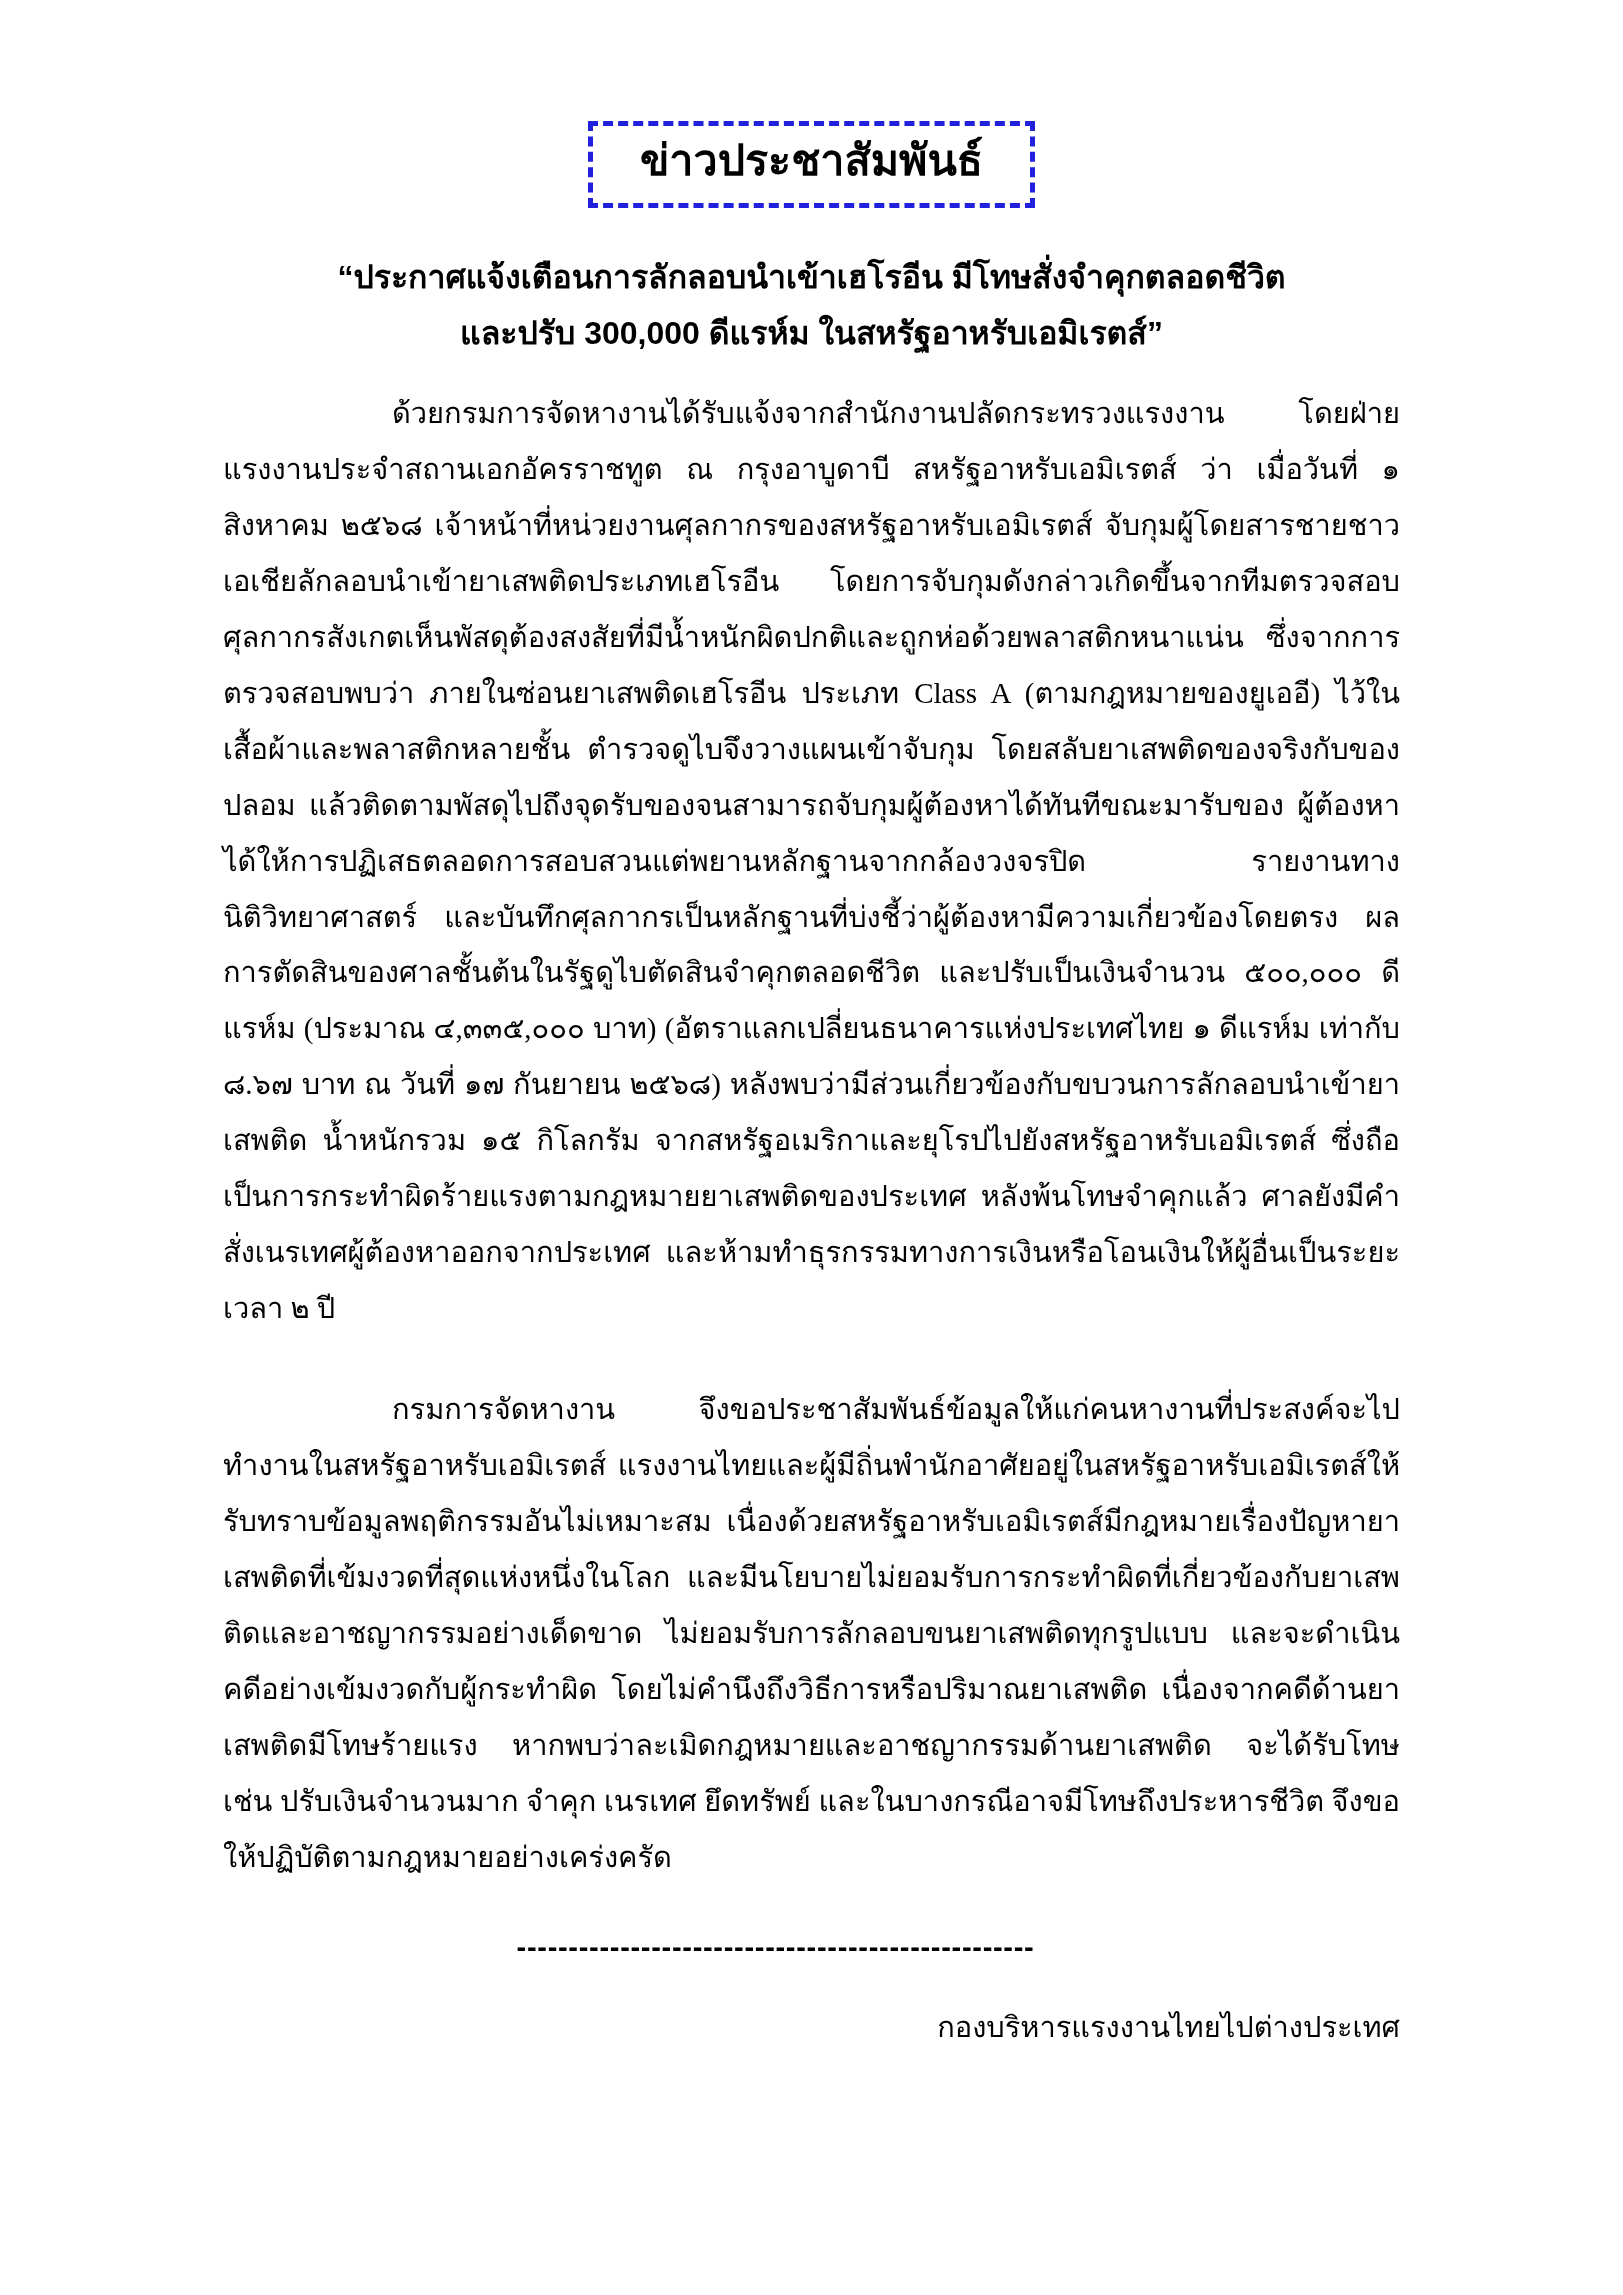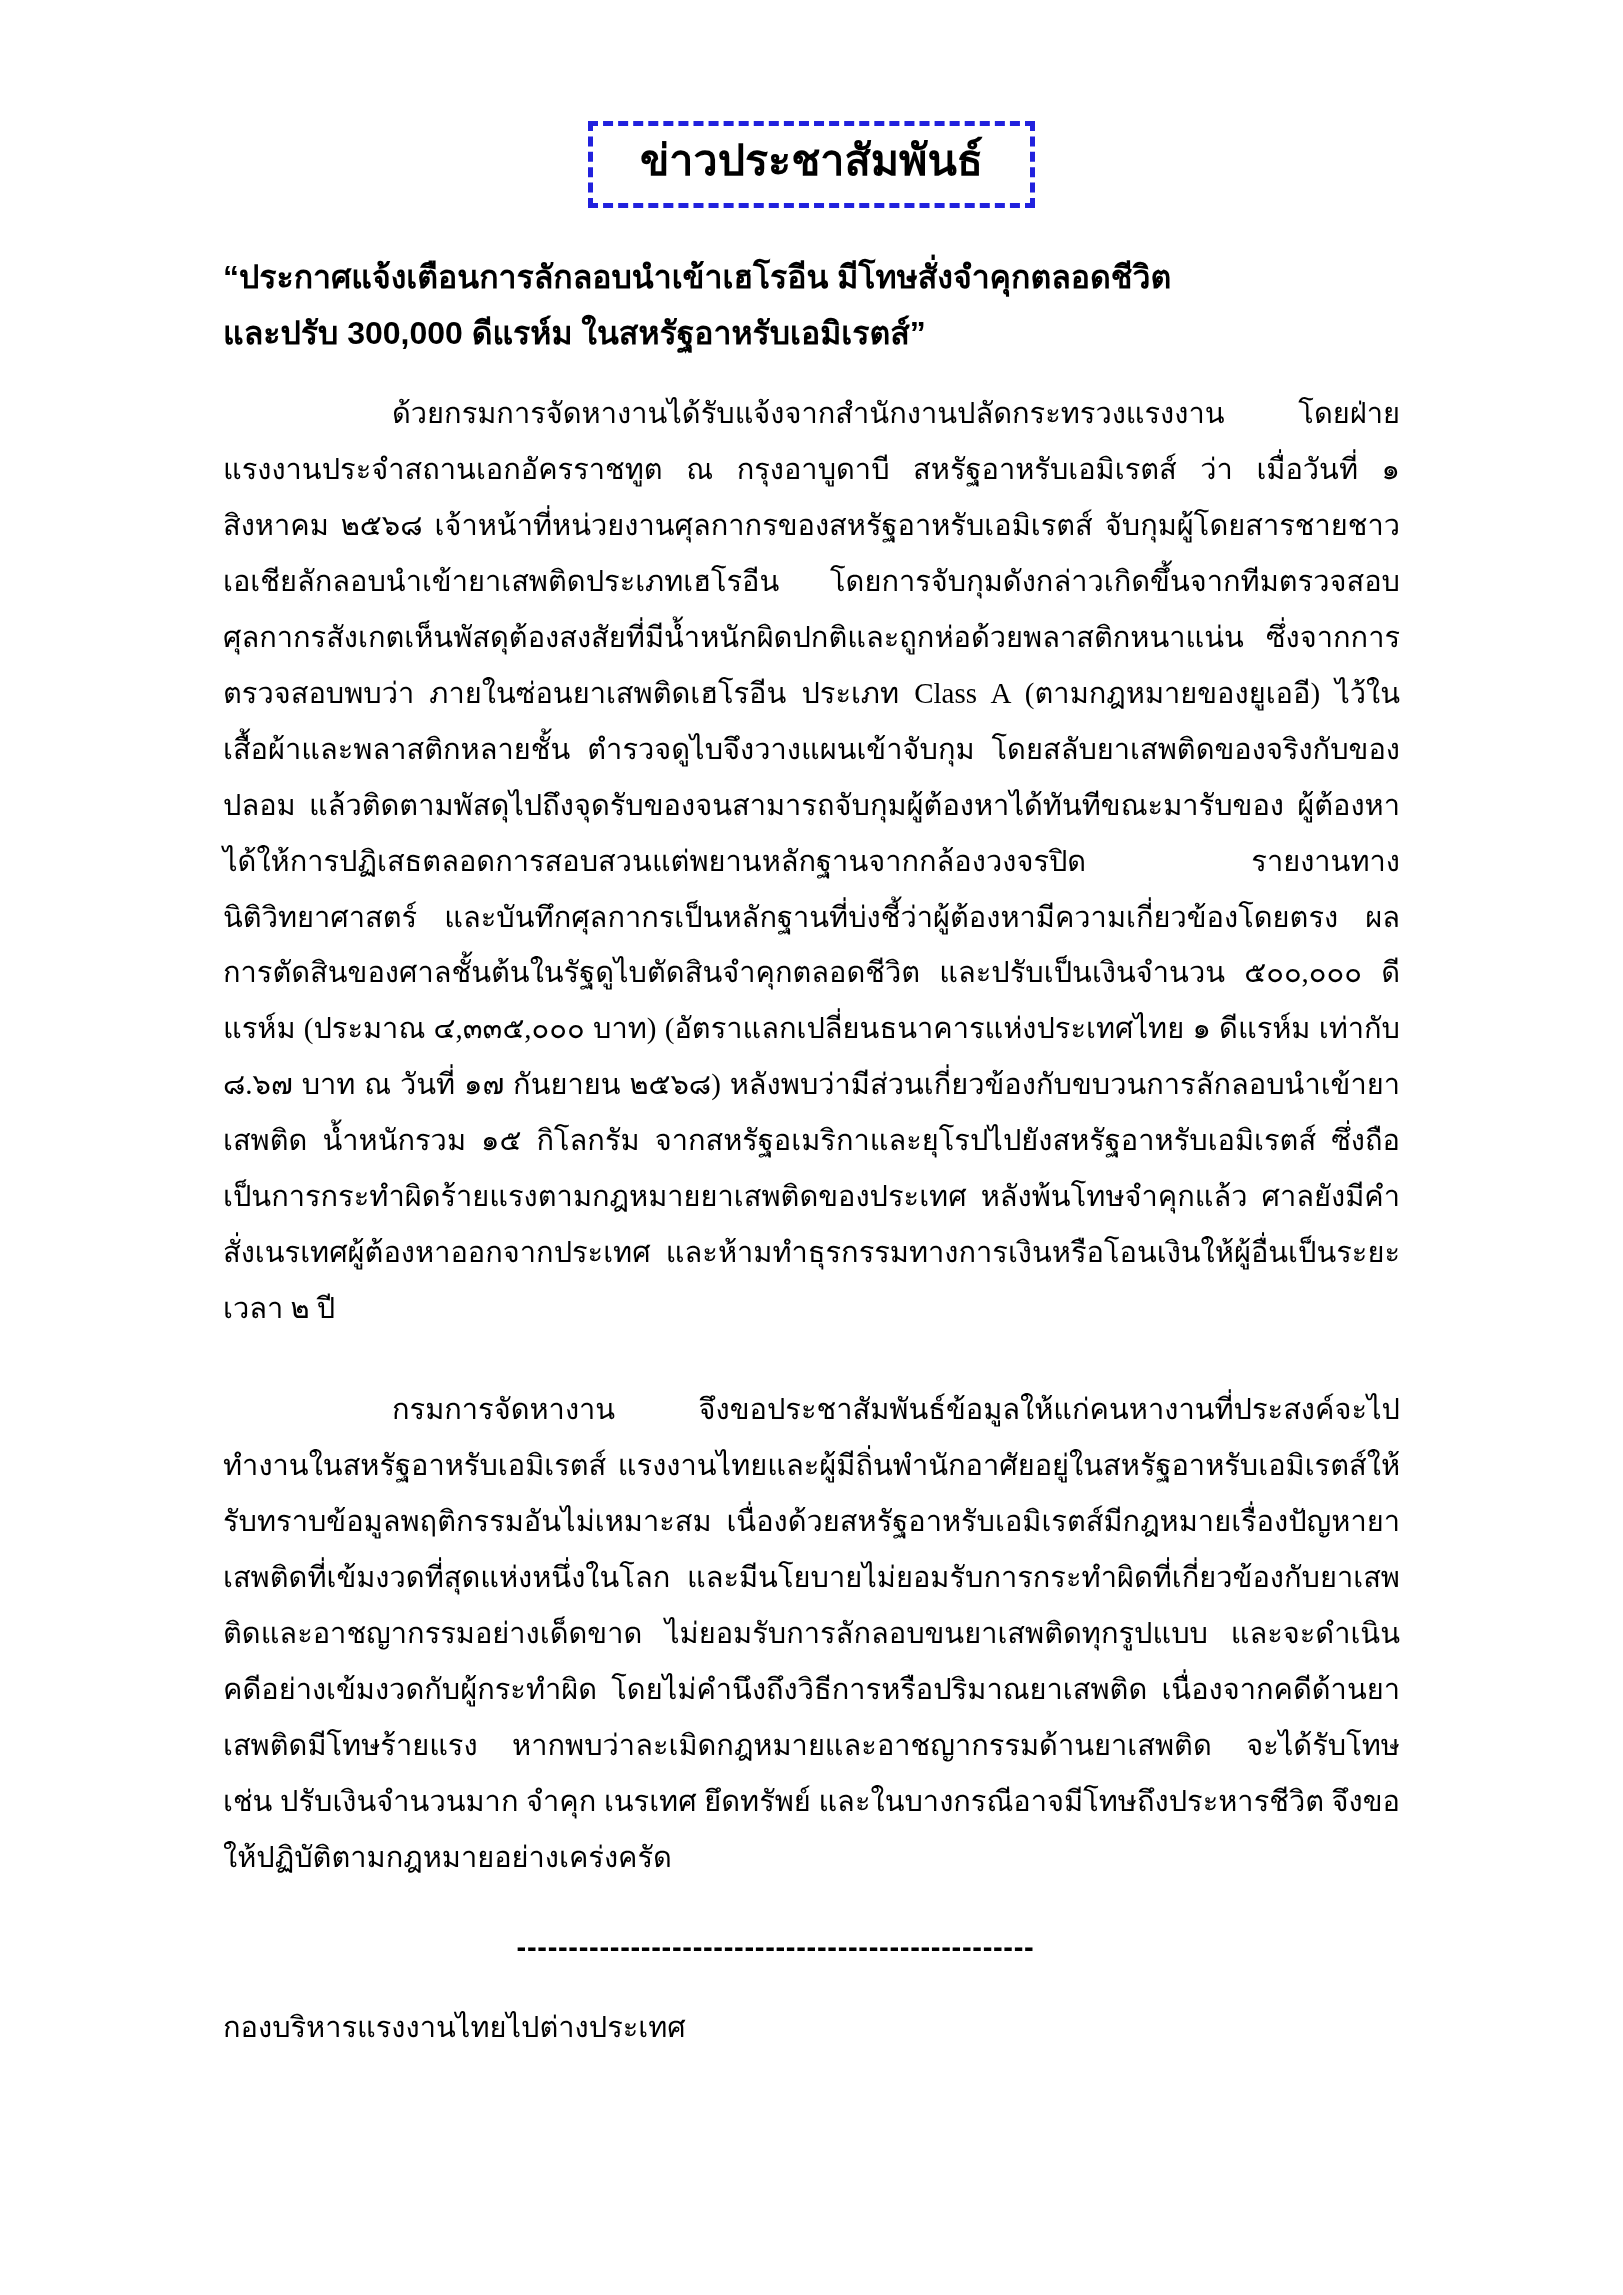--- a/index.html
+++ b/index.html
@@ -30,21 +30,21 @@
     text-align: center;
   }
   .header-box .badge-text {
     font-size: 43px;
     font-weight: 700;
     line-height: 1.3;
     white-space: nowrap;
   }
   .doc-title {
     margin: 41px 0 25px 0;
-    text-align: left;
+    text-align: center;
     font-size: 32px;
     font-weight: 700;
     line-height: 1.75;
   }
   .doc-title .title-line {
     display: block;
   }
   .body-par {
     margin: 0 0 45px 0;
     font-size: 29px;
@@ -57,20 +57,21 @@
   .separator {
     margin: 6.5px 0 30px 0;
     text-align: center;
     font-size: 29px;
     font-weight: 700;
     letter-spacing: 0.7px;
     transform: translateX(-36px);
   }
   .signoff {
     margin-top: 17px;
+    text-align: right;
     font-size: 29px;
     line-height: 2.3;
   }
 </style>
 </head>
 <body>
 
 <div class="page">
 
   <div class="header-box">

